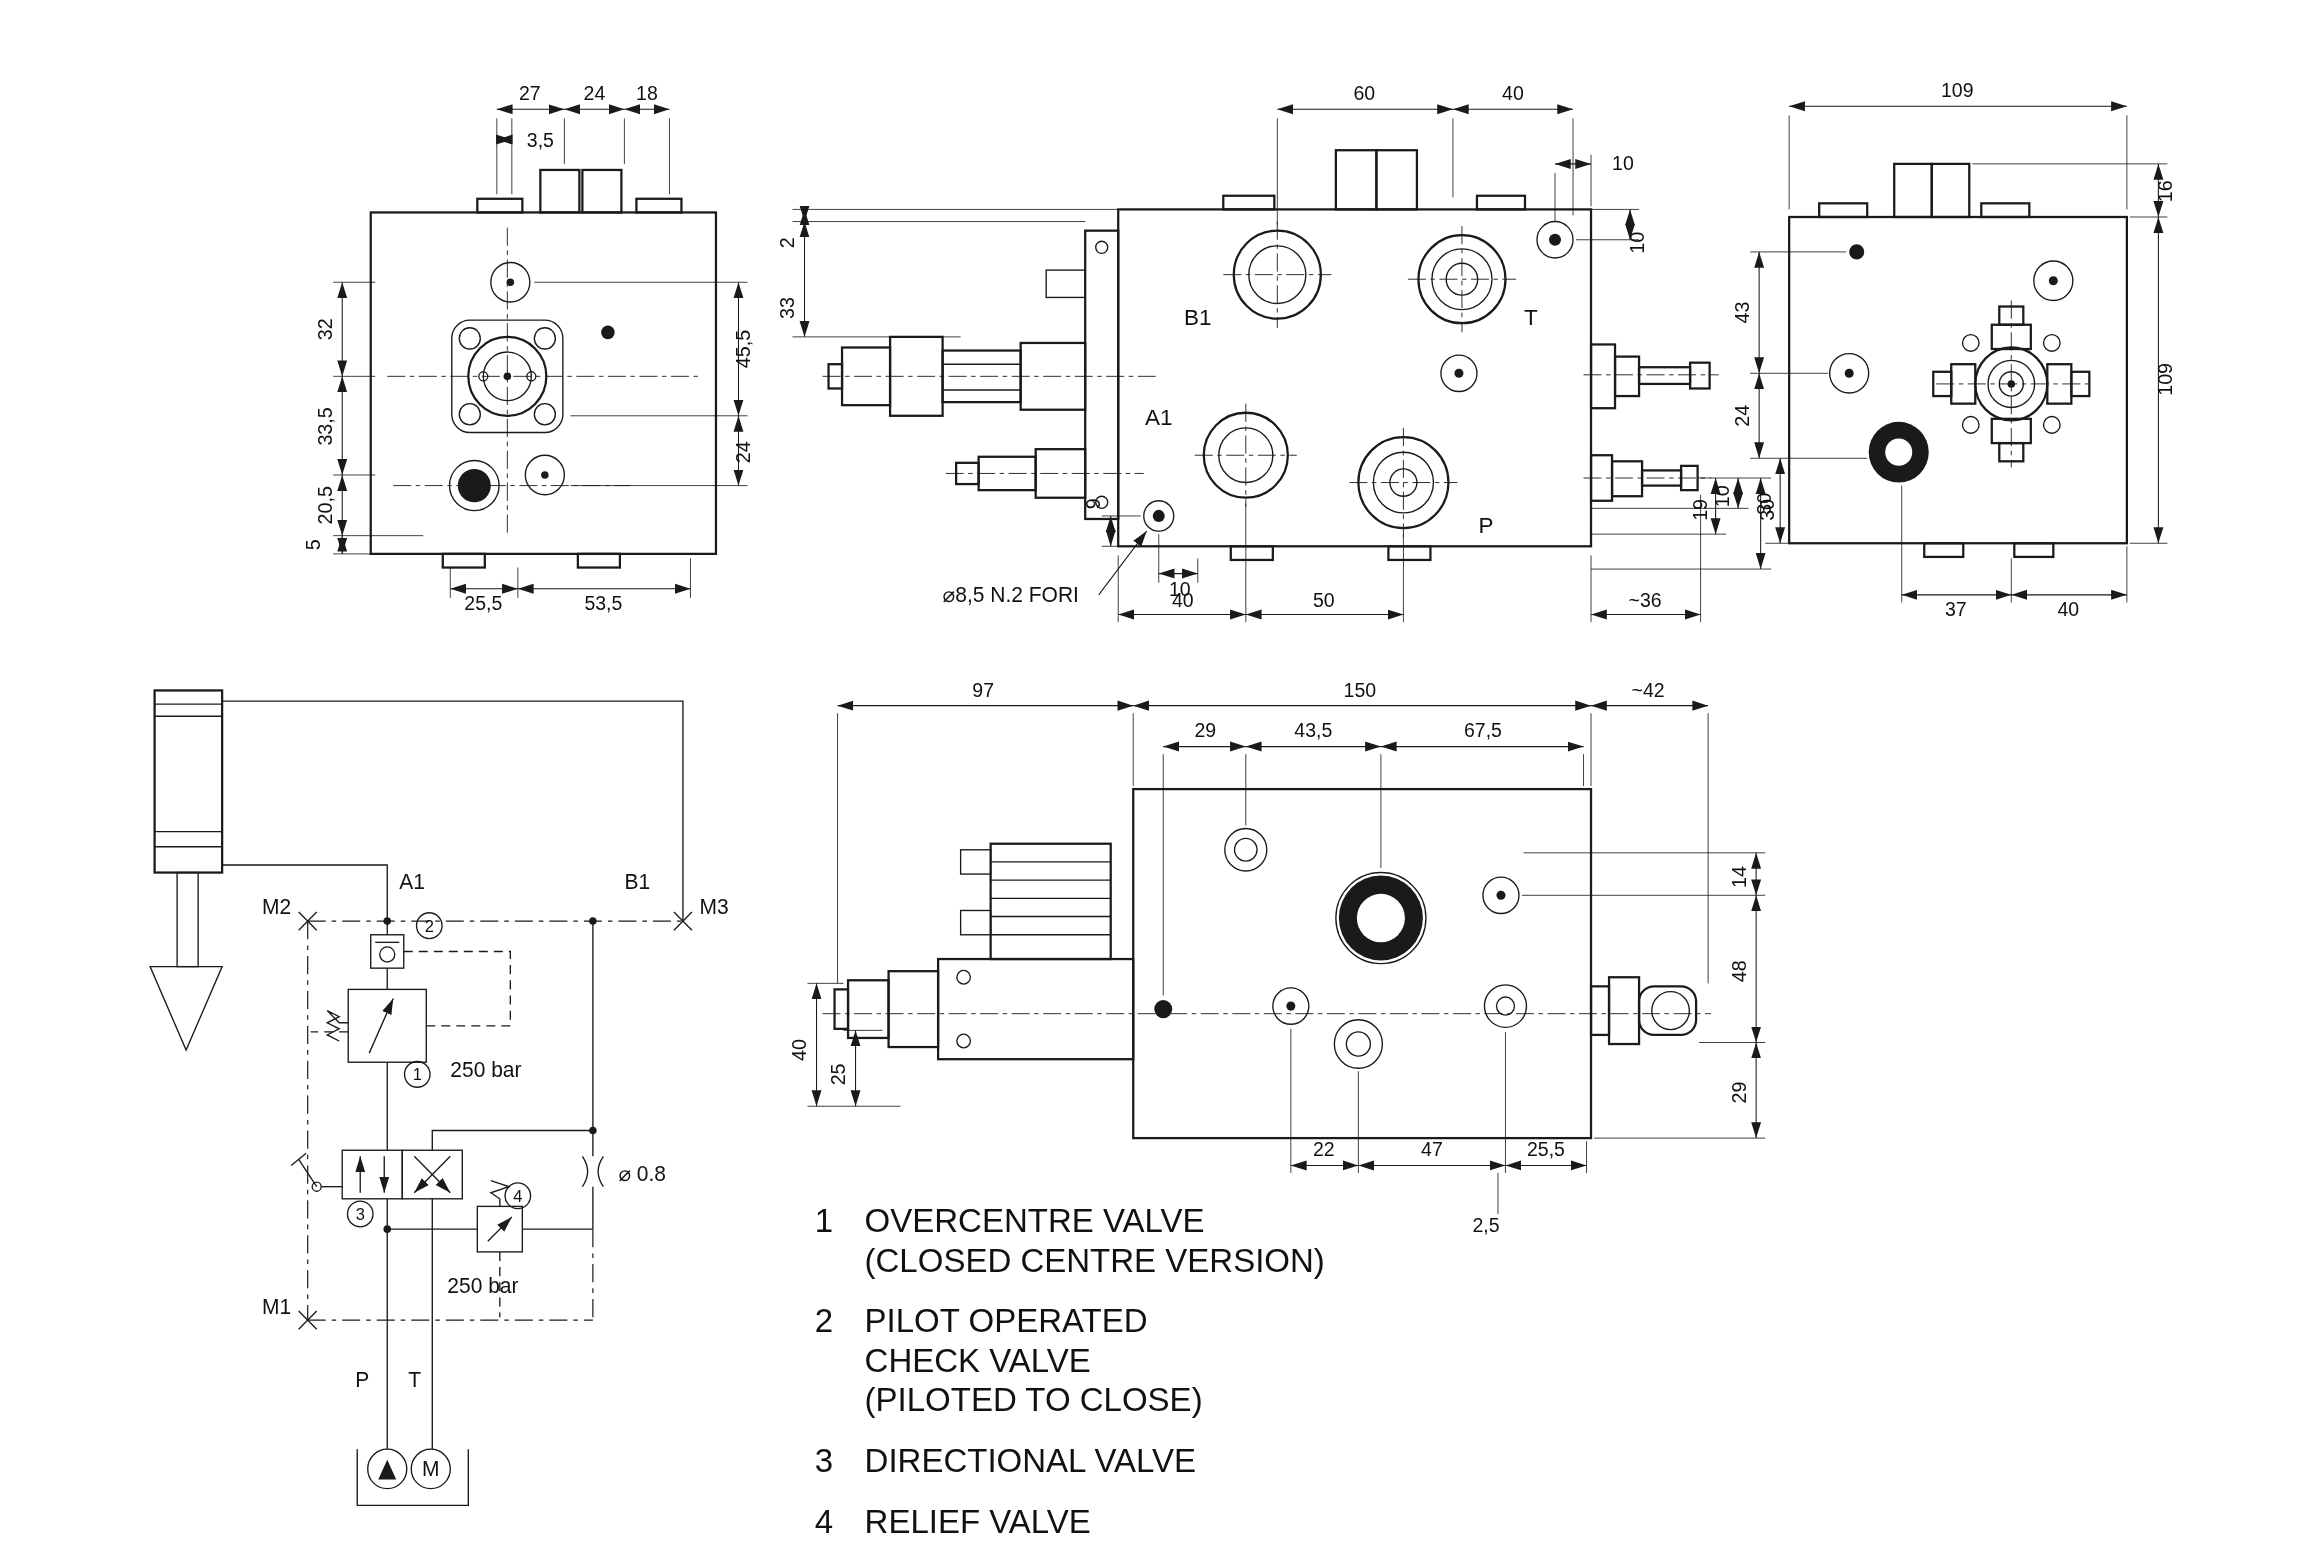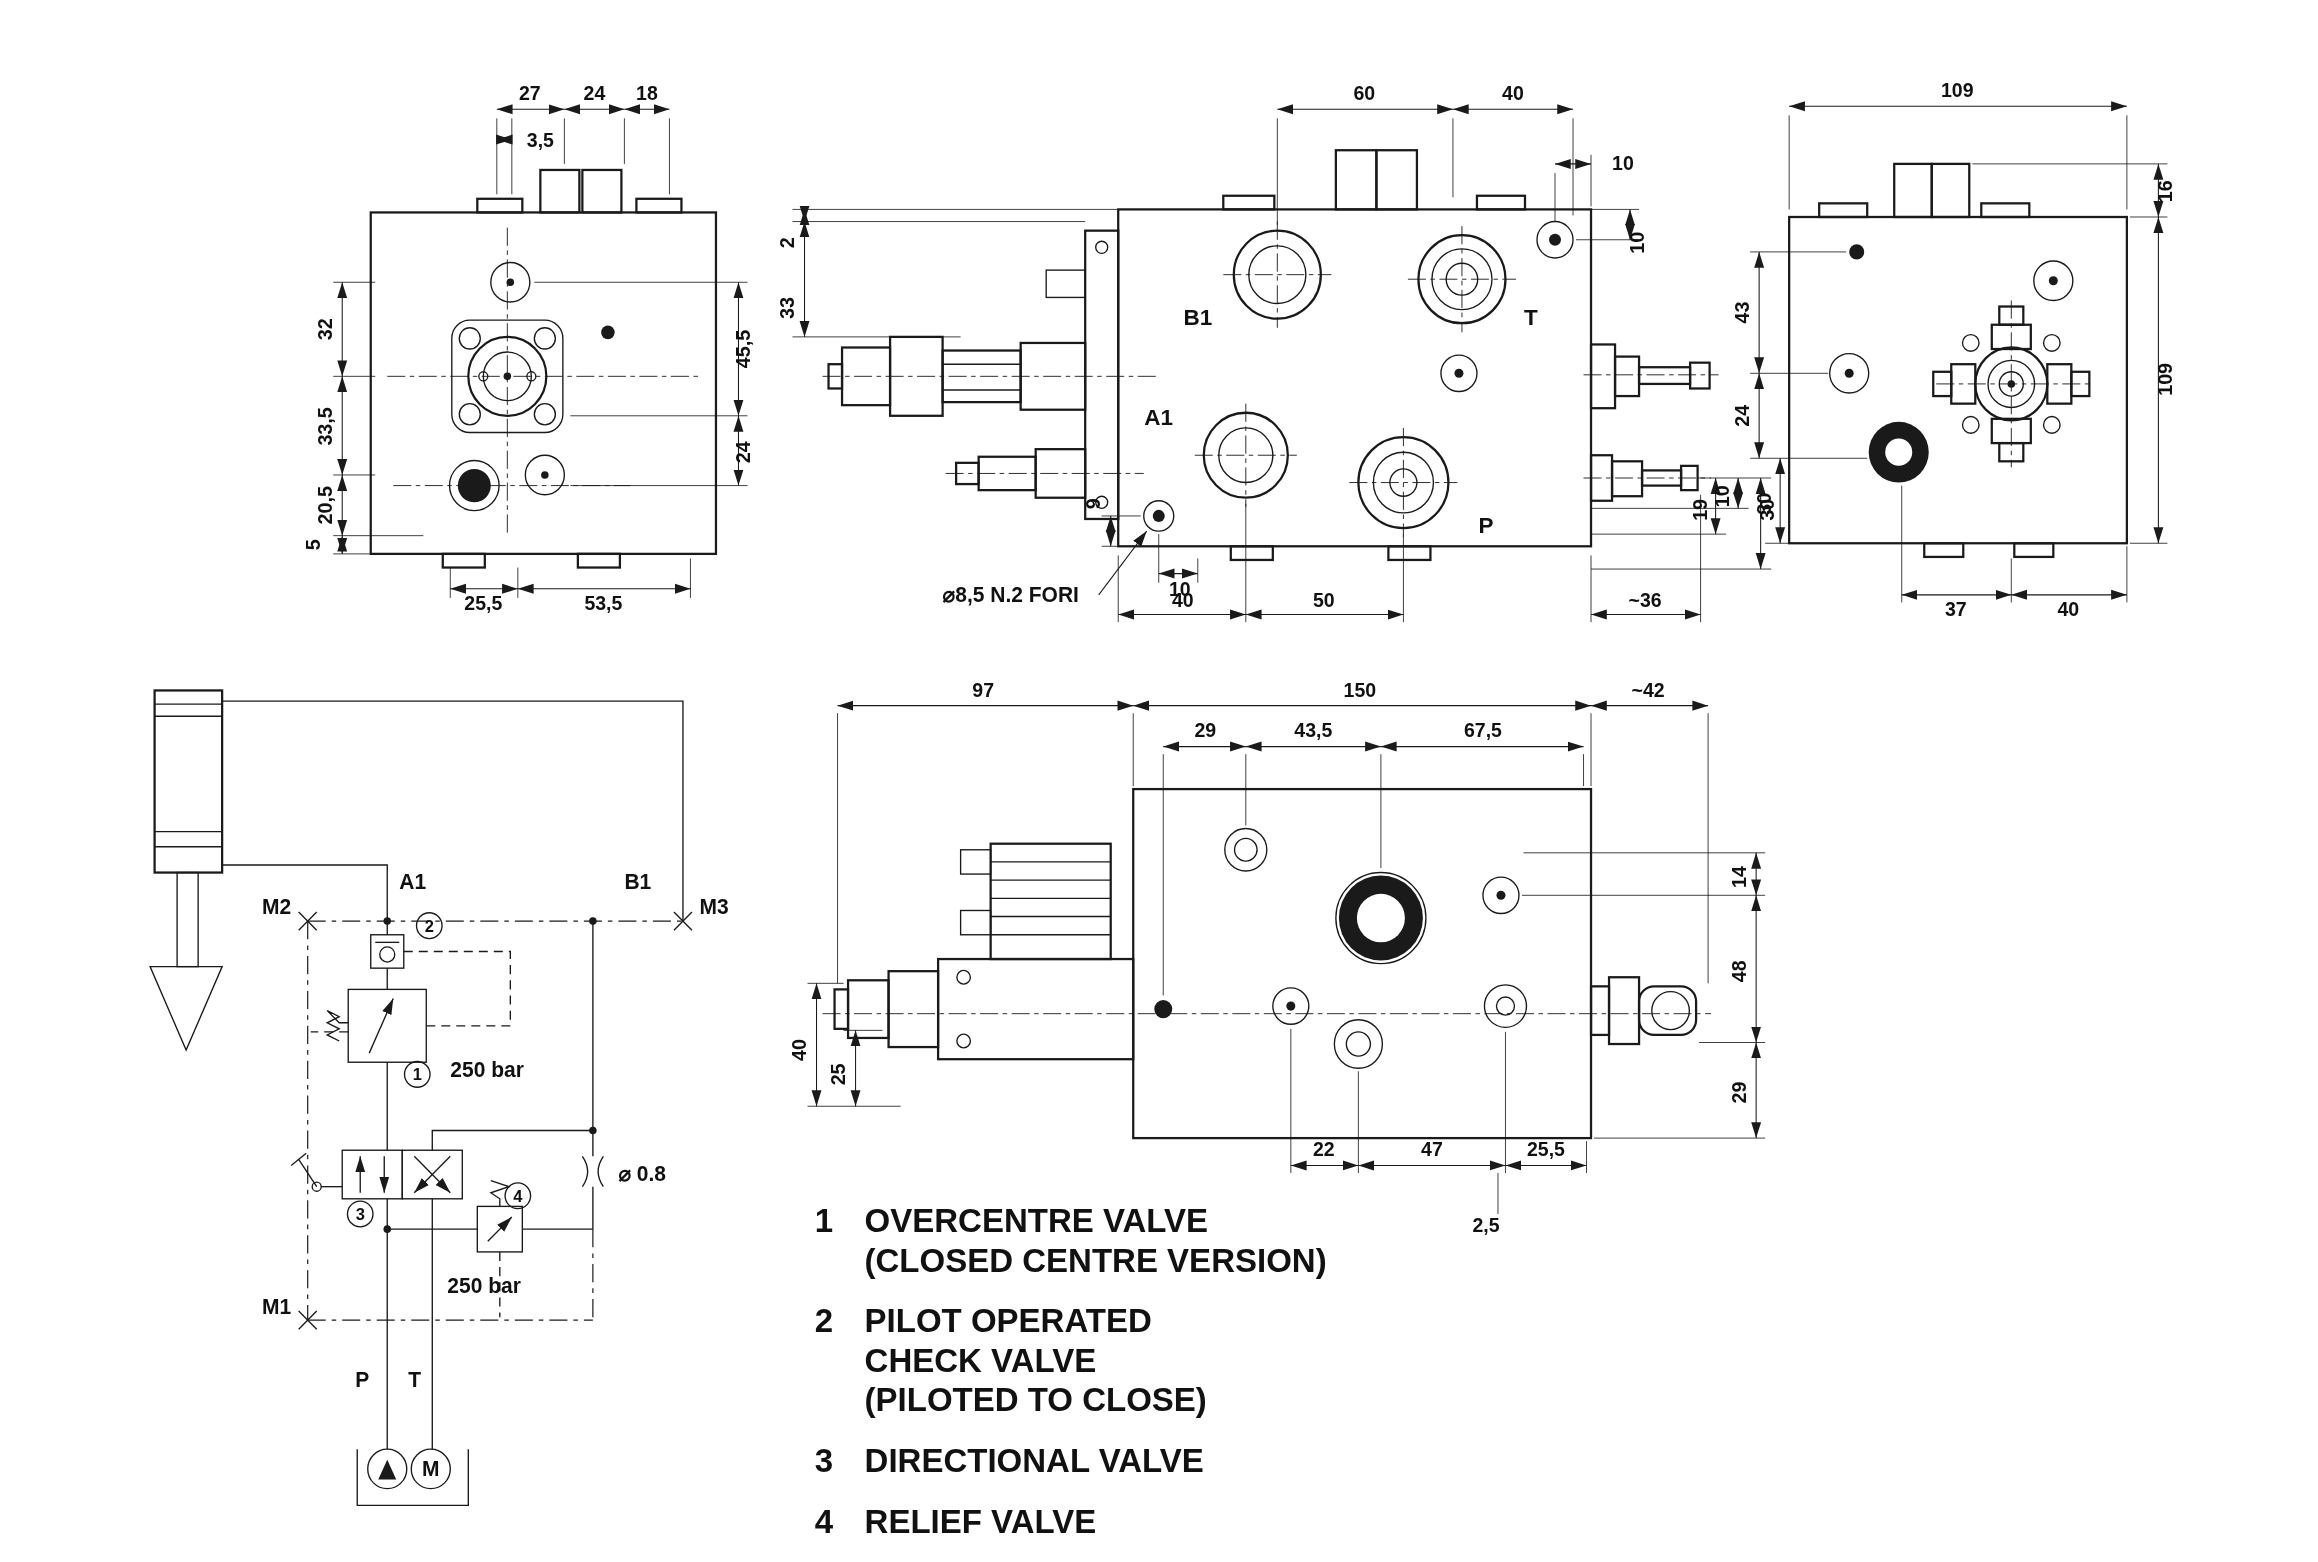--- a/index.html
+++ b/index.html
@@ -1,16 +1,16 @@
 <!DOCTYPE html>
 <html style="font-size:13px"><head>
 <meta charset="utf-8">
 <style>
   html,body { margin:0; padding:0; background:#ffffff; }
-  .sheet { position:relative; width:2319px; height:1563px; background:#ffffff; overflow:hidden;font-weight:bold; }
+  .sheet { position:relative; width:2319px; height:1563px; background:#ffffff; overflow:hidden; }
   svg { position:absolute; left:0; top:0; }
   .outline { fill:none; stroke:#1a1a1a; stroke-width:1.5; }
   .thin    { fill:none; stroke:#1a1a1a; stroke-width:0.9; }
   .dimline { fill:none; stroke:#1a1a1a; stroke-width:0.7; }
   .ext     { fill:none; stroke:#1a1a1a; stroke-width:0.55; }
   .center  { fill:none; stroke:#1a1a1a; stroke-width:0.6; stroke-dasharray:12 3 3 3; }
   .dash    { fill:none; stroke:#1a1a1a; stroke-width:0.9; stroke-dasharray:6 4; }
   .dashdot { fill:none; stroke:#1a1a1a; stroke-width:0.8; stroke-dasharray:12 4 3 4; }
   .fillb   { fill:#1a1a1a; stroke:none; }
   .fillw   { fill:#ffffff; stroke:none; }

